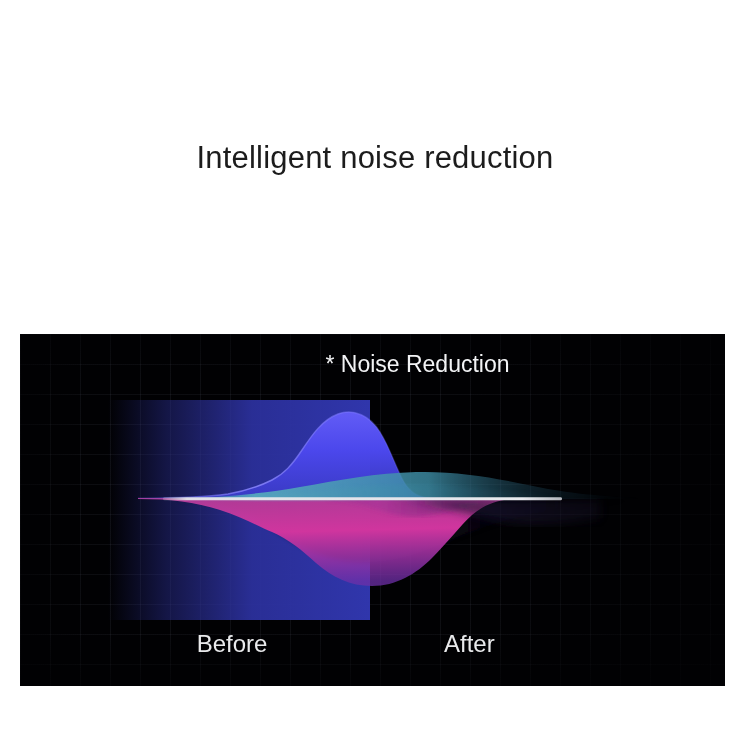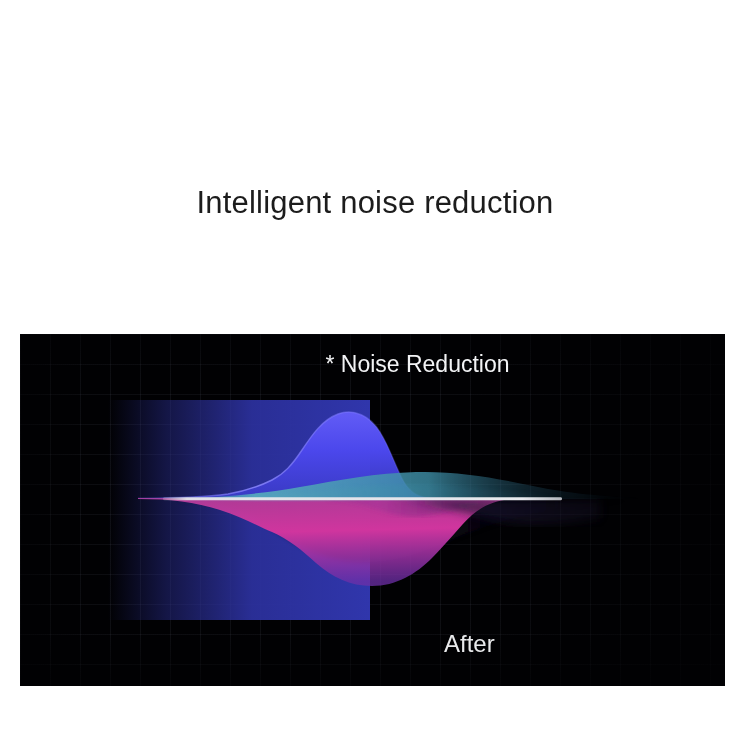--- a/index.html
+++ b/index.html
@@ -21,21 +21,20 @@
     left: 0;
     top: 140px;
     width: 750px;
     text-align: center;
     font-family: "Liberation Sans", sans-serif;
     font-size: 31px;
     font-weight: 400;
     color: #1c1c1c;
     letter-spacing: 0.2px;
     white-space: nowrap;
-    margin-top: 45px;
   }
 
   
   #demo-panel {
     position: absolute;
     left: 20px;
     top: 334px;
     width: 705px;
     height: 352px;
     background: #010103;
@@ -290,16 +289,17 @@
                L 580 166 Z" fill="#1a1430" opacity="0.75" filter="url(#blurStrong)" mask="url(#fadeRight)"></path>
 
       <rect x="143" y="163.2" width="399" height="3.1" rx="1.4" fill="url(#gradAxis)"></rect>
     </svg>
   </div>
 
   <div id="panel-vignette"></div>
 
   <div id="panel-caption">* Noise Reduction</div>
 
+  <div id="label-before" class="stage-label">Before</div>
 
   <div id="label-after" class="stage-label">After</div>
 
 </div>
 
 </body></html>

